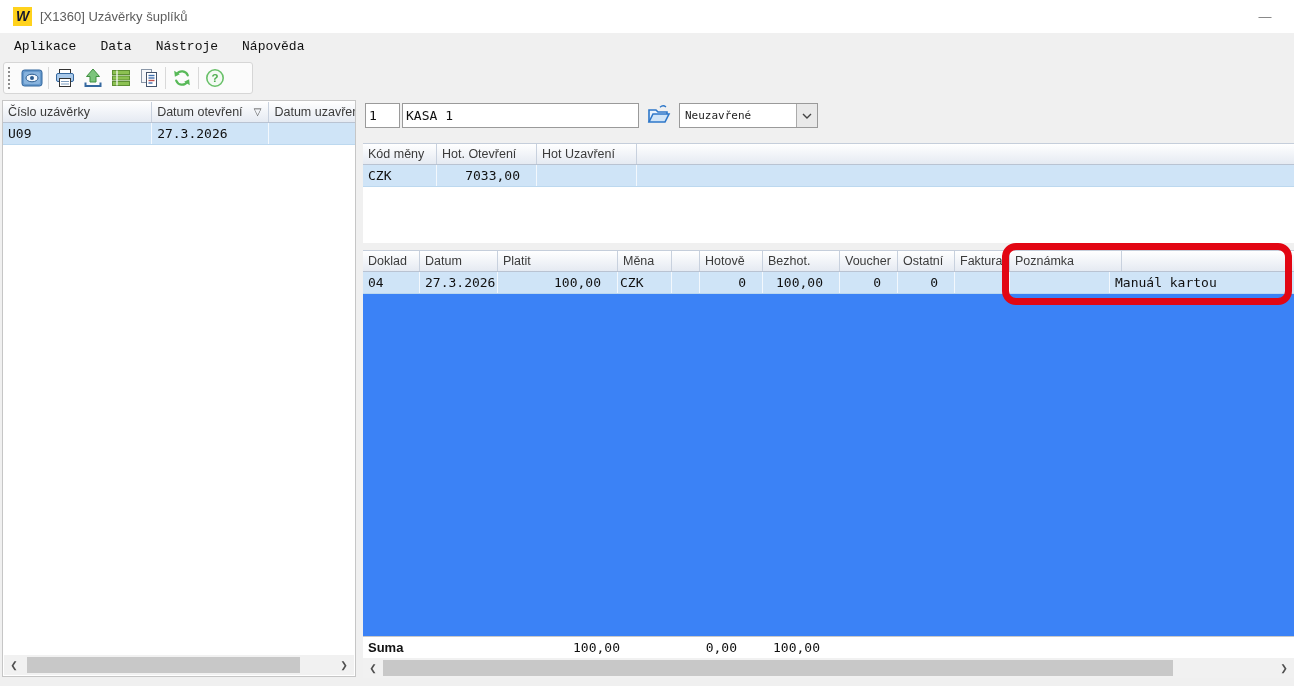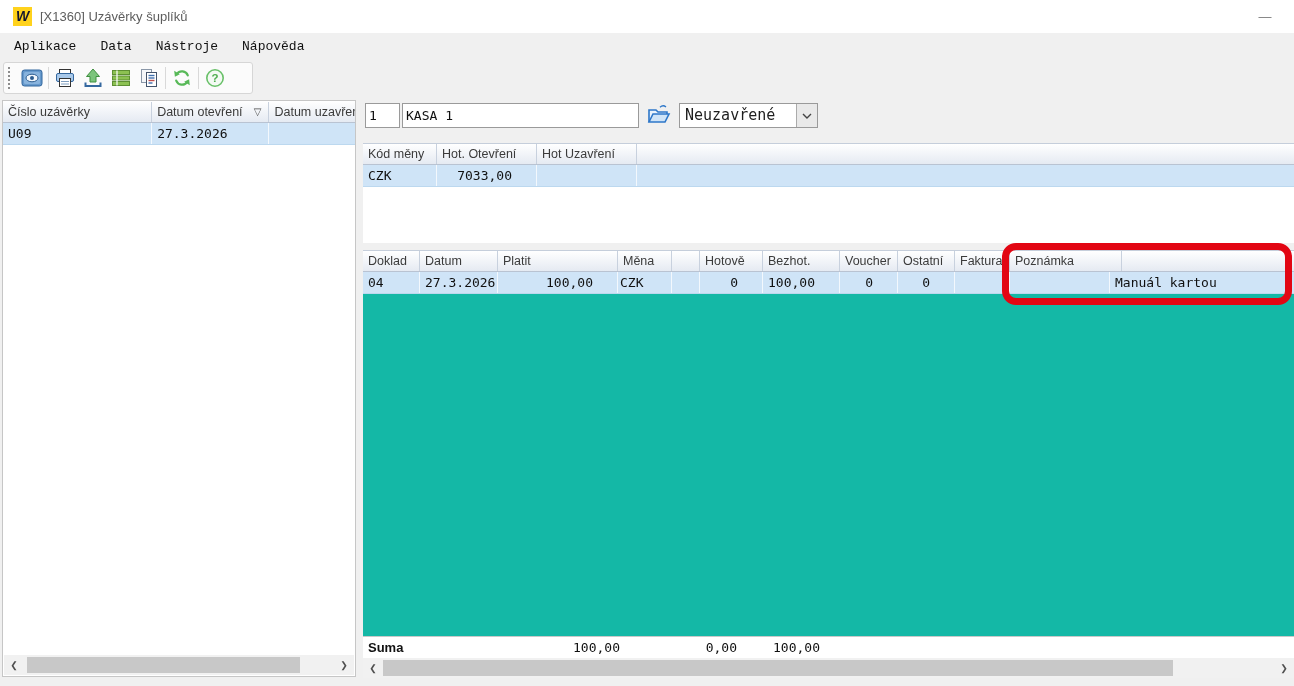--- a/index.html
+++ b/index.html
@@ -36,42 +36,42 @@
   
   .grid-header { display:flex; height:22px;
     background:linear-gradient(#ffffff,#e5eaf2);
     border-top:1px solid #c5cedb; border-bottom:1px solid #b9c3d2; }
   .gh-cell { font-size:12.5px; color:#3b3b3b; line-height:20px; padding-left:5px;
     border-right:1px solid #c8d1de; overflow:hidden; white-space:nowrap; position:relative; }
   .grid-row { display:flex; height:22px; background:#cfe4f7; border-bottom:1px solid #bcd8ef; }
   .gr-cell { font-family:"DejaVu Sans Mono", monospace; font-size:13px; color:#101010;
     line-height:21px; padding-left:5px; border-right:1px solid rgba(255,255,255,.75);
     overflow:hidden; white-space:nowrap; }
-  .num { text-align:right; padding-right:24px; padding-left:0; }
+  .num { text-align:right; padding-right:16px; padding-left:0; }
   .sort-ind { position:absolute; right:7px; top:4px; font-size:10px; color:#4a4a4a; line-height:12px; }
 
   
   .left-panel { position:absolute; left:2px; top:100px; width:354px; height:577px;
     background:#ffffff; border:1px solid #c6c6c6; }
 
   
   .ctl-input { position:absolute; height:25px; border:1px solid #9a9a9a; background:#fff;
     font-family:"DejaVu Sans Mono", monospace; font-size:13px; padding:0 3px; color:#101010; }
   .combo { position:absolute; left:679px; top:103px; width:139px; height:25px;
     border:1px solid #9a9a9a; background:#fff; display:flex; }
-  .combo-text { flex:1; font-family:"DejaVu Sans Mono", monospace; font-size:15px;
+  .combo-text { flex:1; font-family:"DejaVu Sans Mono", monospace; font-size:11px;
     line-height:23px; padding-left:5px; overflow:hidden; white-space:nowrap; }
   .combo-btn { width:21px; background:#e9e9e9; border-left:1px solid #ababab;
     display:flex; align-items:center; justify-content:center; }
   .folder-btn { position:absolute; left:645px; top:102px; width:28px; height:26px;
     display:flex; align-items:center; justify-content:center; }
 
   
   .currency-grid { position:absolute; left:363px; top:143px; width:931px; height:100px; background:#ffffff; }
-  .doc-grid { position:absolute; left:363px; top:250px; width:931px; height:408px; background:#14b8a6; }
+  .doc-grid { position:absolute; left:363px; top:250px; width:931px; height:408px; background:#3b82f6; }
   .suma-row { position:absolute; left:0; bottom:0; width:931px; height:22px;
     background:#ffffff; border-top:1px solid #c9c9c9; }
   .suma-label { position:absolute; left:5px; top:3px; font-size:13px; font-weight:bold; color:#111; }
   .suma-val { position:absolute; top:3px; text-align:right; font-family:"DejaVu Sans Mono", monospace;
     font-size:13px; color:#101010; }
 
   
   .hscroll { display:flex; align-items:center; height:20px; background:#f1f1f1; }
   .hs-left { position:absolute; left:1px; bottom:1px; width:350px; }
   .hs-right { position:absolute; left:363px; top:658px; width:931px; }

